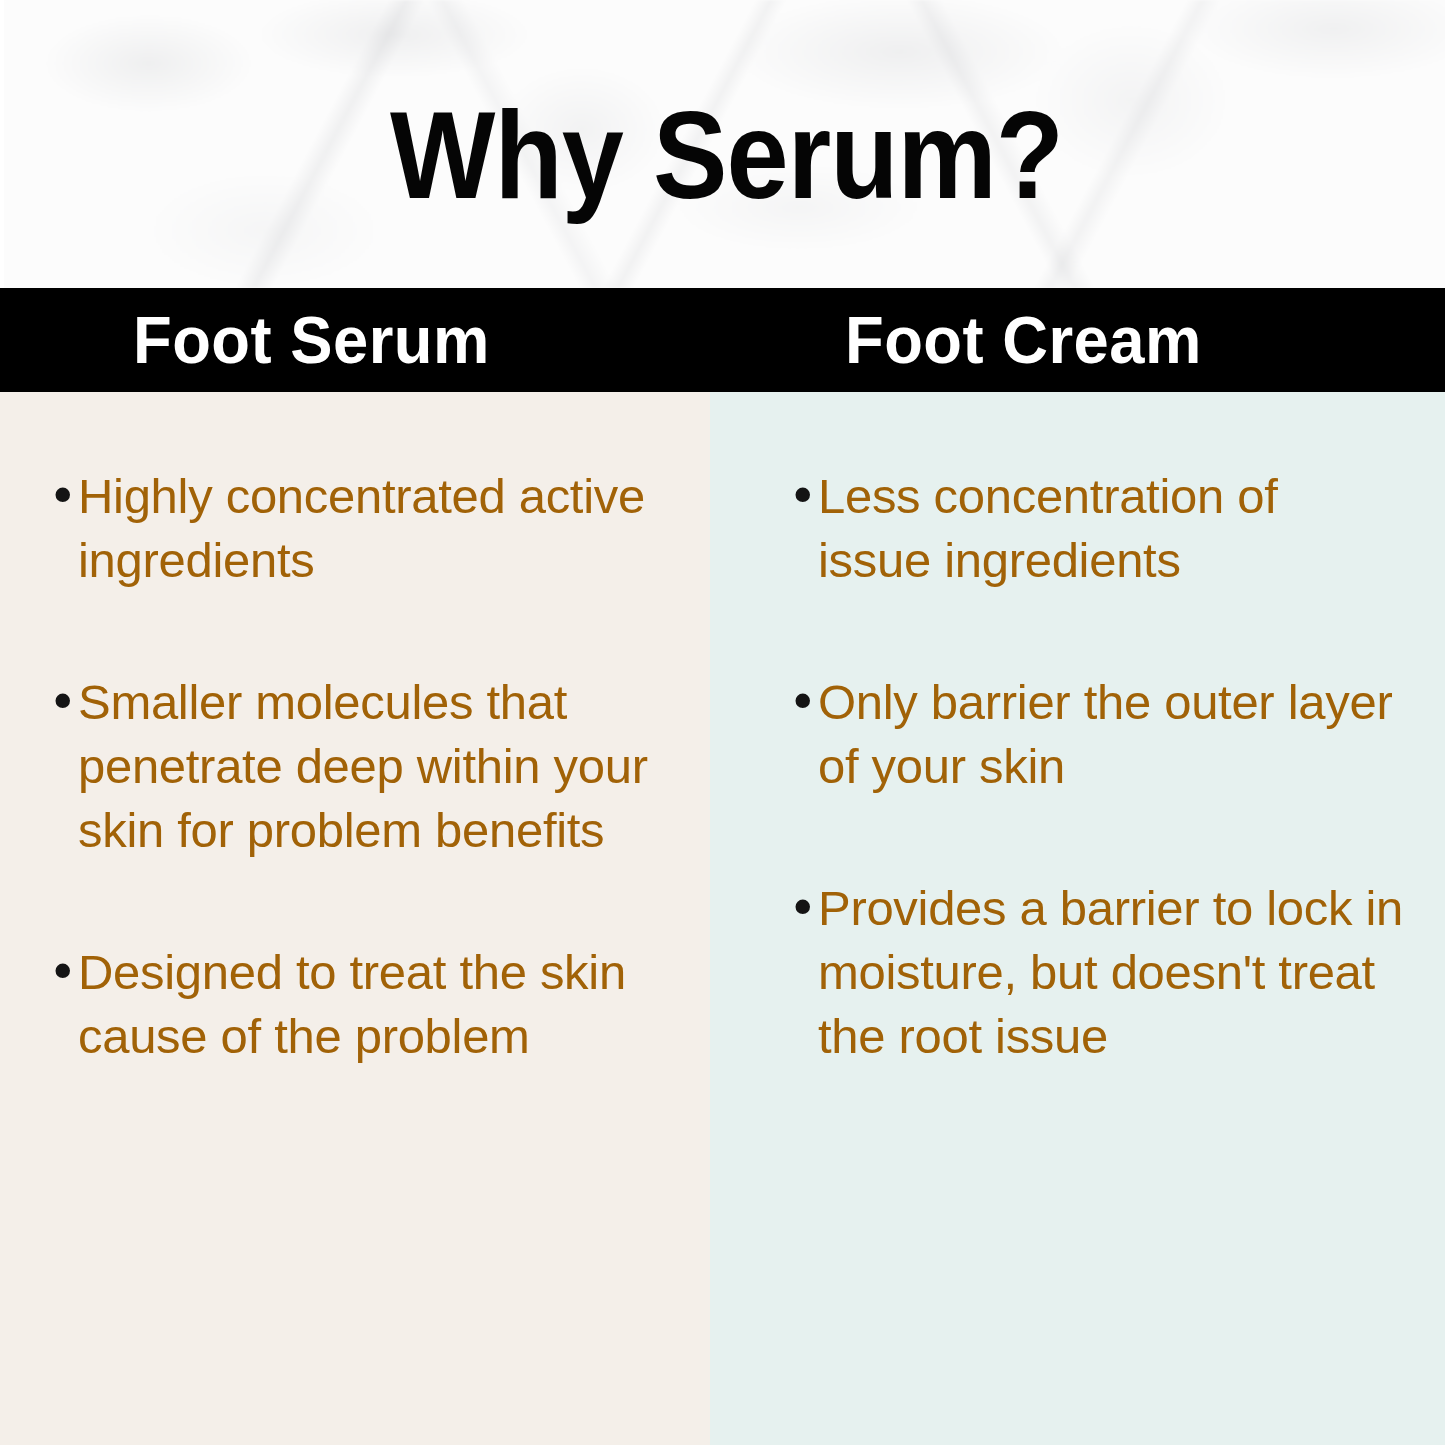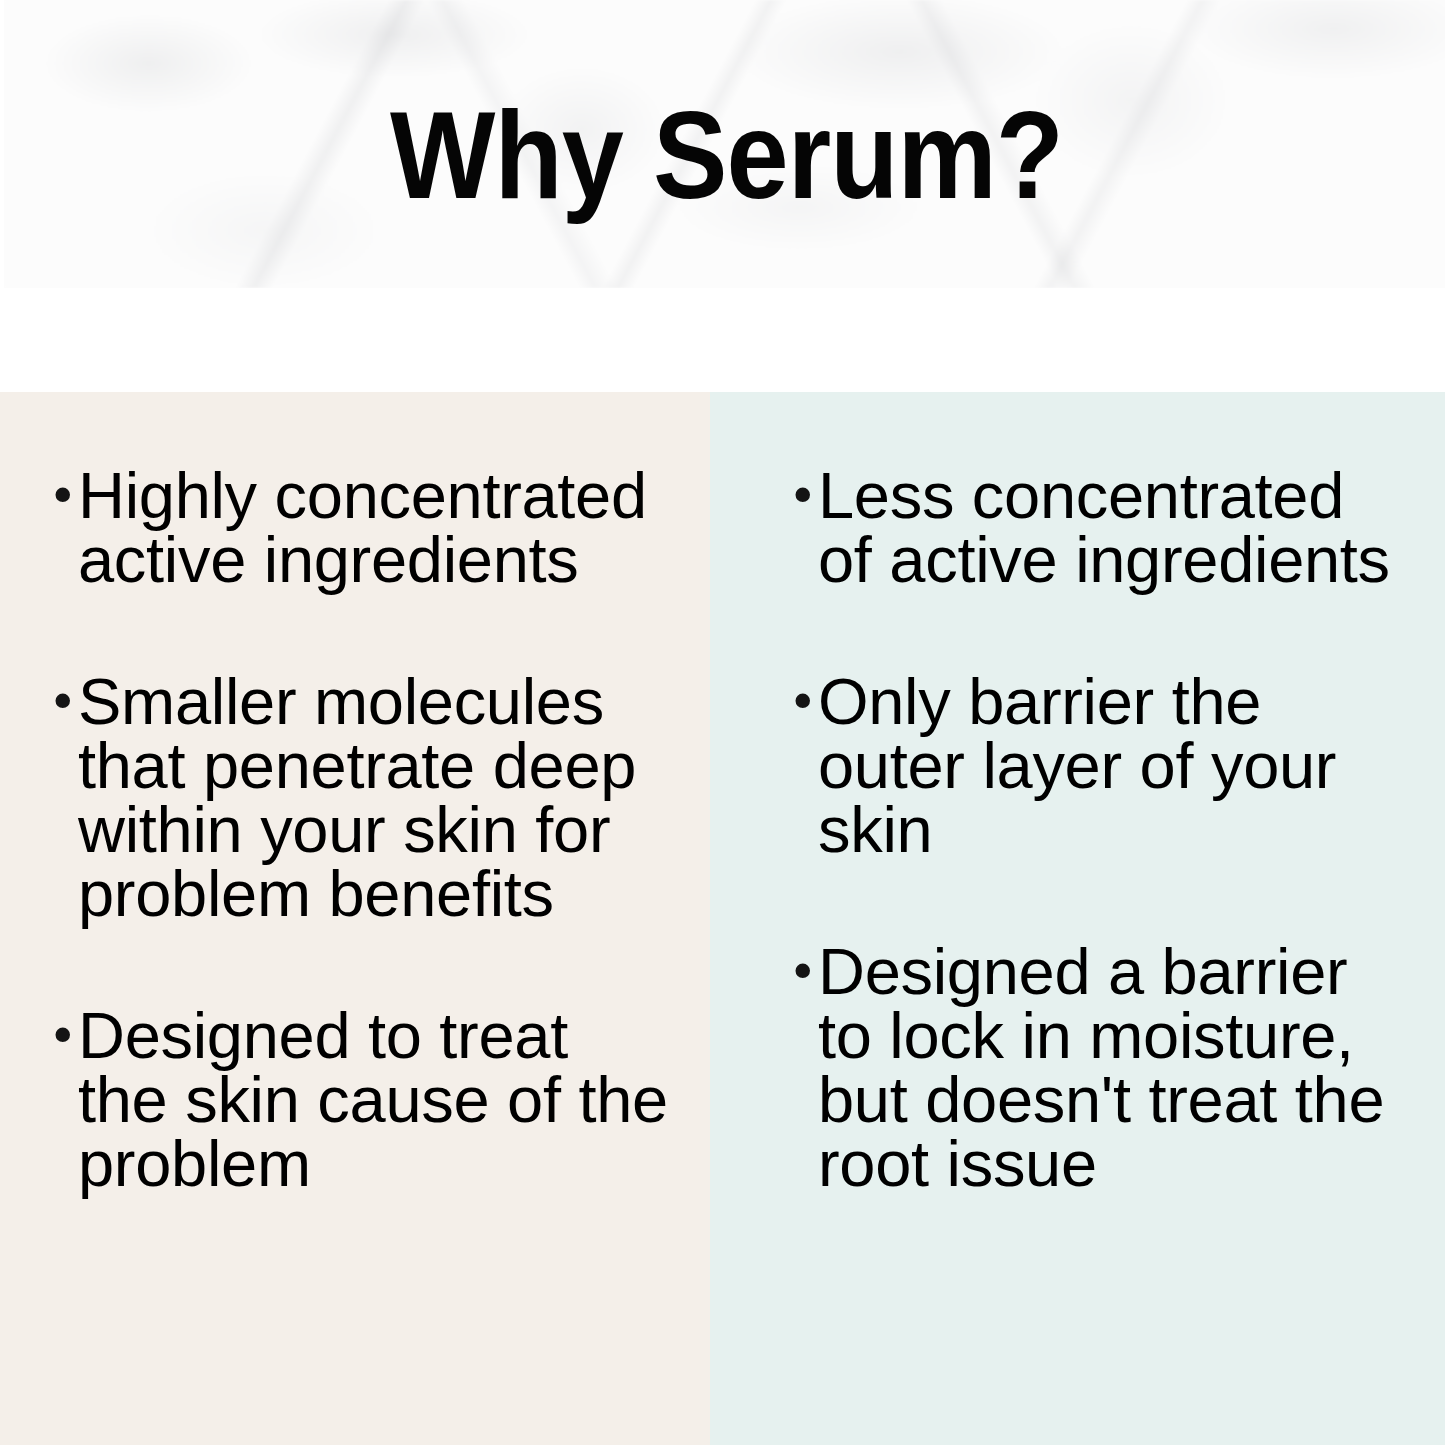--- a/index.html
+++ b/index.html
@@ -148,37 +148,45 @@
     font-size: 50px;
     line-height: 64px;
     color: #141414;
     text-align: left;
     font-family: "DejaVu Sans", sans-serif;
   }
   .bullet-text {
     flex: 1 1 auto;
     font-family: "Liberation Sans", sans-serif;
     font-weight: 400;
-    font-size: 65px;
+    font-size: 49px;
     line-height: 64px;
-    color: #000000;
+    color: #a16207;
     letter-spacing: -0.3px;
   }
   .bullet-item.gap-xl { margin-bottom: 78px; }
 </style>
 </head>
 <body>
 
 <div class="infographic">
 
   <div class="banner">
     <div class="marble-veins"></div>
     <div class="banner-title">Why Serum?</div>
   </div>
 
+  <div class="header-bar">
+    <div class="header-cell left">
+      <span class="header-label">Foot Serum</span>
+    </div>
+    <div class="header-cell right">
+      <span class="header-label">Foot Cream</span>
+    </div>
+  </div>
 
   <div class="columns">
 
     <div class="column serum">
       <ul class="bullet-list">
         <li class="bullet-item gap-xl">
           <span class="bullet-dot">•</span>
           <span class="bullet-text">Highly concentrated active ingredients</span>
         </li>
         <li class="bullet-item gap-xl">
@@ -189,27 +197,27 @@
           <span class="bullet-dot">•</span>
           <span class="bullet-text">Designed to treat the skin cause of the problem</span>
         </li>
       </ul>
     </div>
 
     <div class="column cream-inner">
       <ul class="bullet-list">
         <li class="bullet-item gap-xl">
           <span class="bullet-dot">•</span>
-          <span class="bullet-text">Less concentrated of active ingredients</span>
+          <span class="bullet-text">Less concentration of issue ingredients</span>
         </li>
         <li class="bullet-item gap-xl">
           <span class="bullet-dot">•</span>
           <span class="bullet-text">Only barrier the outer layer of your skin</span>
         </li>
         <li class="bullet-item">
           <span class="bullet-dot">•</span>
-          <span class="bullet-text">Designed a barrier to lock in moisture, but doesn't treat the root issue</span>
+          <span class="bullet-text">Provides a barrier to lock in moisture, but doesn't treat the root issue</span>
         </li>
       </ul>
     </div>
 
   </div>
 </div>
 
 </body></html>

